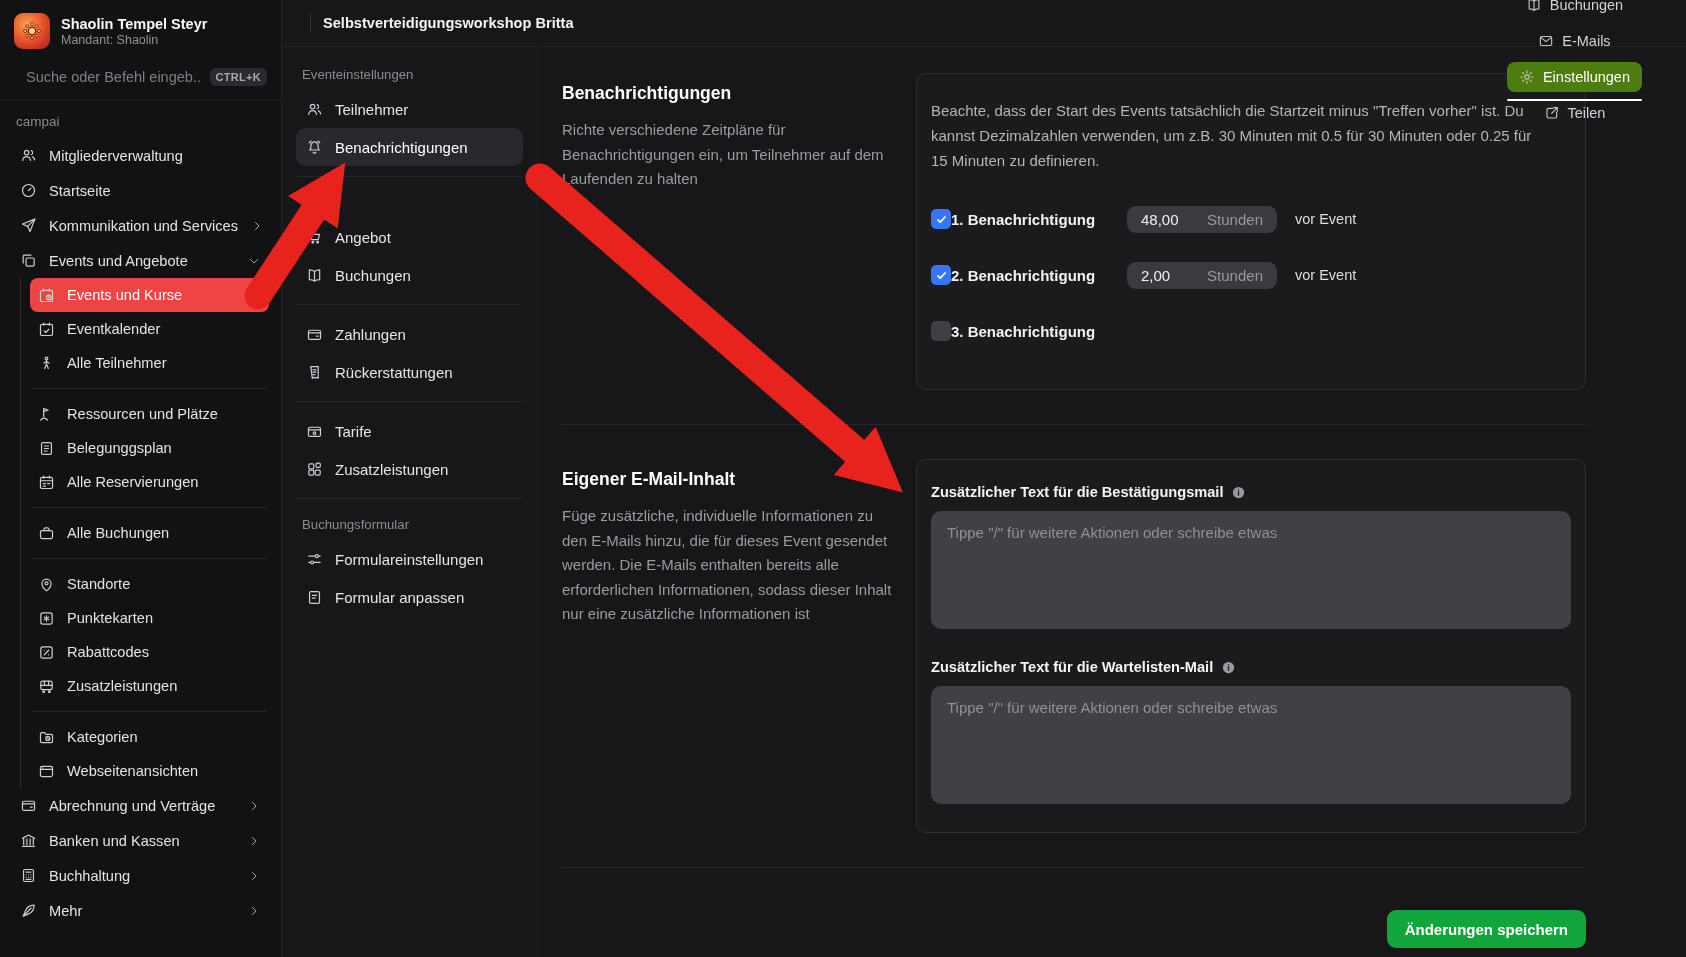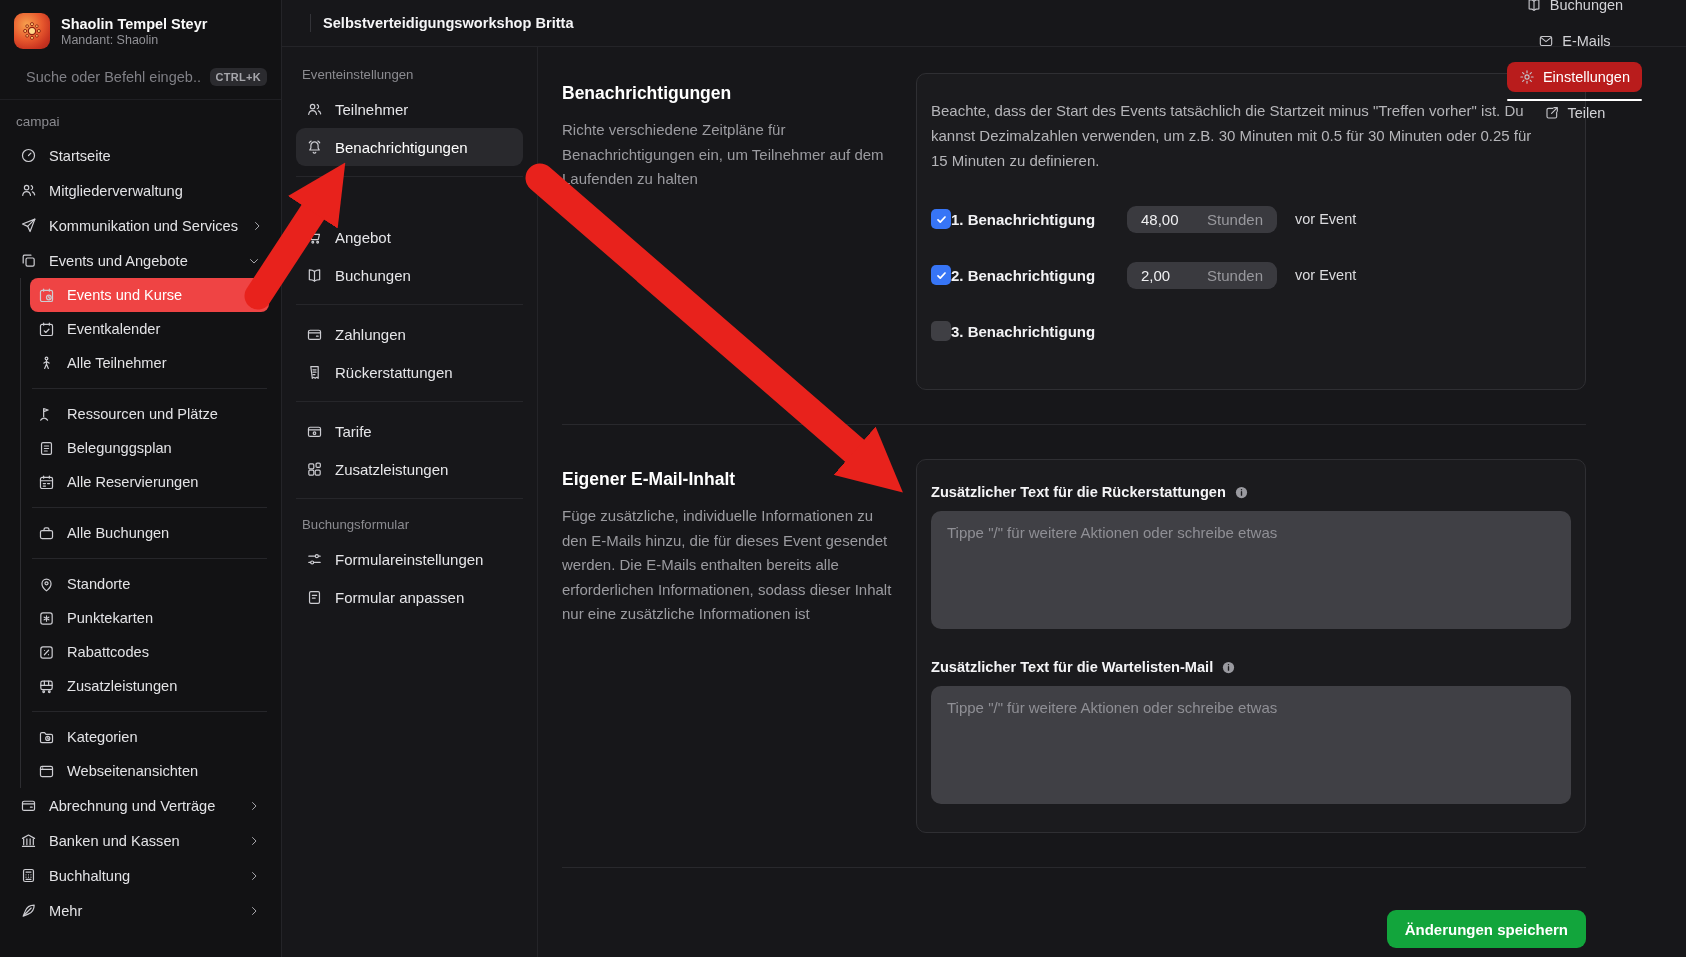--- a/index.html
+++ b/index.html
@@ -40,21 +40,21 @@
   .right { flex:1; display:flex; flex-direction:column; min-width:0; }
   .top { height:47px; min-height:47px; display:flex; align-items:center; gap:12px;
     padding:0 44px 0 16px; border-bottom:1px solid #242428; position:relative; }
   .top .icon-btn { color:#d8d8dc; cursor:pointer; display:flex; }
   .vsep { width:1px; height:18px; background:#333338; }
   .panel-title { font-size:14.6px; font-weight:700; color:#f5f5f7; white-space:nowrap; }
   .tabs { margin-left:auto; display:flex; align-items:center; gap:6px;flex-direction:column; }
   .tab { display:flex; align-items:center; gap:8px; padding:7px 12px; border-radius:8px;
     font-size:14.5px; color:#d2d2d6; cursor:pointer; position:relative; white-space:nowrap; }
   .tab .icon { color:#c6c6cb; }
-  .tab.active { background:#b91c1c; color:#ffffff; }
+  .tab.active { background:#4d7c0f; color:#ffffff; }
   .tab.active::after { content:""; position:absolute; left:0; right:0; bottom:-9px; height:2.5px;
     background:#ffffff; border-radius:2px; }
 
   .right-body { flex:1; display:flex; min-height:0; }
   .panel { width:256px; min-width:256px; border-right:1px solid #242428; padding:12px 14px;
     overflow:hidden; }
   .panel-label { font-size:13.2px; color:#8b8b90; padding:8px 6px 8px 6px; }
   .panel-item { display:flex; align-items:center; gap:12px; height:38px; padding:0 10px;
     border-radius:9px; font-size:15px; color:#e6e6e9; cursor:pointer; white-space:nowrap; }
   .panel-item .icon { color:#cdcdd2; }
@@ -128,36 +128,36 @@
     <div class="search">
       <span class="icon"></span>
       <span class="search-ph">Suche oder Befehl eingeb...</span>
       <span class="kbd">CTRL+K</span>
     </div>
     <nav id="nav">
       <div class="nav-section">campai</div>
     <div class="nav-item">
           <span class="icon">
             <svg width="17" height="17" viewBox="0 0 24 24" fill="none" stroke="currentColor" stroke-width="1.7" stroke-linecap="round" stroke-linejoin="round">
-              <circle cx="12" cy="12" r="8.5"></circle>
-              <path d="M12 12l3.4-3.4"></path>
-            </svg>
-          </span>
-          <span>Startseite</span>
-        </div>
-        <div class="nav-item">
-          <span class="icon">
-            <svg width="17" height="17" viewBox="0 0 24 24" fill="none" stroke="currentColor" stroke-width="1.7" stroke-linecap="round" stroke-linejoin="round">
               <circle cx="9.3" cy="8" r="3.1"></circle>
               <path d="M3.8 19c.5-3.4 2.8-5.4 5.5-5.4s5 2 5.5 5.4"></path>
               <path d="M15.8 5.1a3.1 3.1 0 0 1 0 5.8"></path>
               <path d="M17.6 13.9c1.7.7 2.8 2.2 3.1 4.3"></path>
             </svg>
           </span>
           <span>Mitgliederverwaltung</span>
+        </div>
+        <div class="nav-item">
+          <span class="icon">
+            <svg width="17" height="17" viewBox="0 0 24 24" fill="none" stroke="currentColor" stroke-width="1.7" stroke-linecap="round" stroke-linejoin="round">
+              <circle cx="12" cy="12" r="8.5"></circle>
+              <path d="M12 12l3.4-3.4"></path>
+            </svg>
+          </span>
+          <span>Startseite</span>
         </div>
         <div class="nav-item">
           <span class="icon">
             <svg width="17" height="17" viewBox="0 0 24 24" fill="none" stroke="currentColor" stroke-width="1.7" stroke-linecap="round" stroke-linejoin="round">
               <path d="M21 3 10.8 13.2"></path>
               <path d="M21 3l-6.8 17.5-3.4-7.3L3.5 9.8z"></path>
             </svg>
           </span>
           <span>Kommunikation und Services</span>
           <span class="icon chev">
@@ -596,21 +596,21 @@
 
         <hr>
 
         <div class="sec">
           <div class="sec-left">
             <h2>Eigener E-Mail-Inhalt</h2>
             <p>Füge zusätzliche, individuelle Informationen zu den E-Mails hinzu, die für dieses Event gesendet werden. Die E-Mails enthalten bereits alle erforderlichen Informationen, sodass dieser Inhalt nur eine zusätzliche Informationen ist</p>
           </div>
           <div class="card" id="email-card">
               <div class="field"><div class="field-label">
-                  <span>Zusätzlicher Text für die Rückerstattungen</span>
+                  <span>Zusätzlicher Text für die Bestätigungsmail</span>
                   <span class="icon">
                     <svg width="15" height="15" viewBox="0 0 24 24" fill="none" stroke="currentColor" stroke-width="1.7" stroke-linecap="round" stroke-linejoin="round">
                       <circle cx="12" cy="12" r="9" fill="currentColor" stroke="none"></circle>
                       <path d="M12 10.8v5.4" stroke="#1b1b1e" stroke-width="2.2"></path>
                       <circle cx="12" cy="7.4" r="1.15" fill="#1b1b1e" stroke="none"></circle>
                     </svg>
                   </span>
                 </div><textarea placeholder="Tippe &quot;/&quot; für weitere Aktionen oder schreibe etwas" style=""></textarea></div>
               <div class="field"><div class="field-label">
                   <span>Zusätzlicher Text für die Wartelisten-Mail</span>

